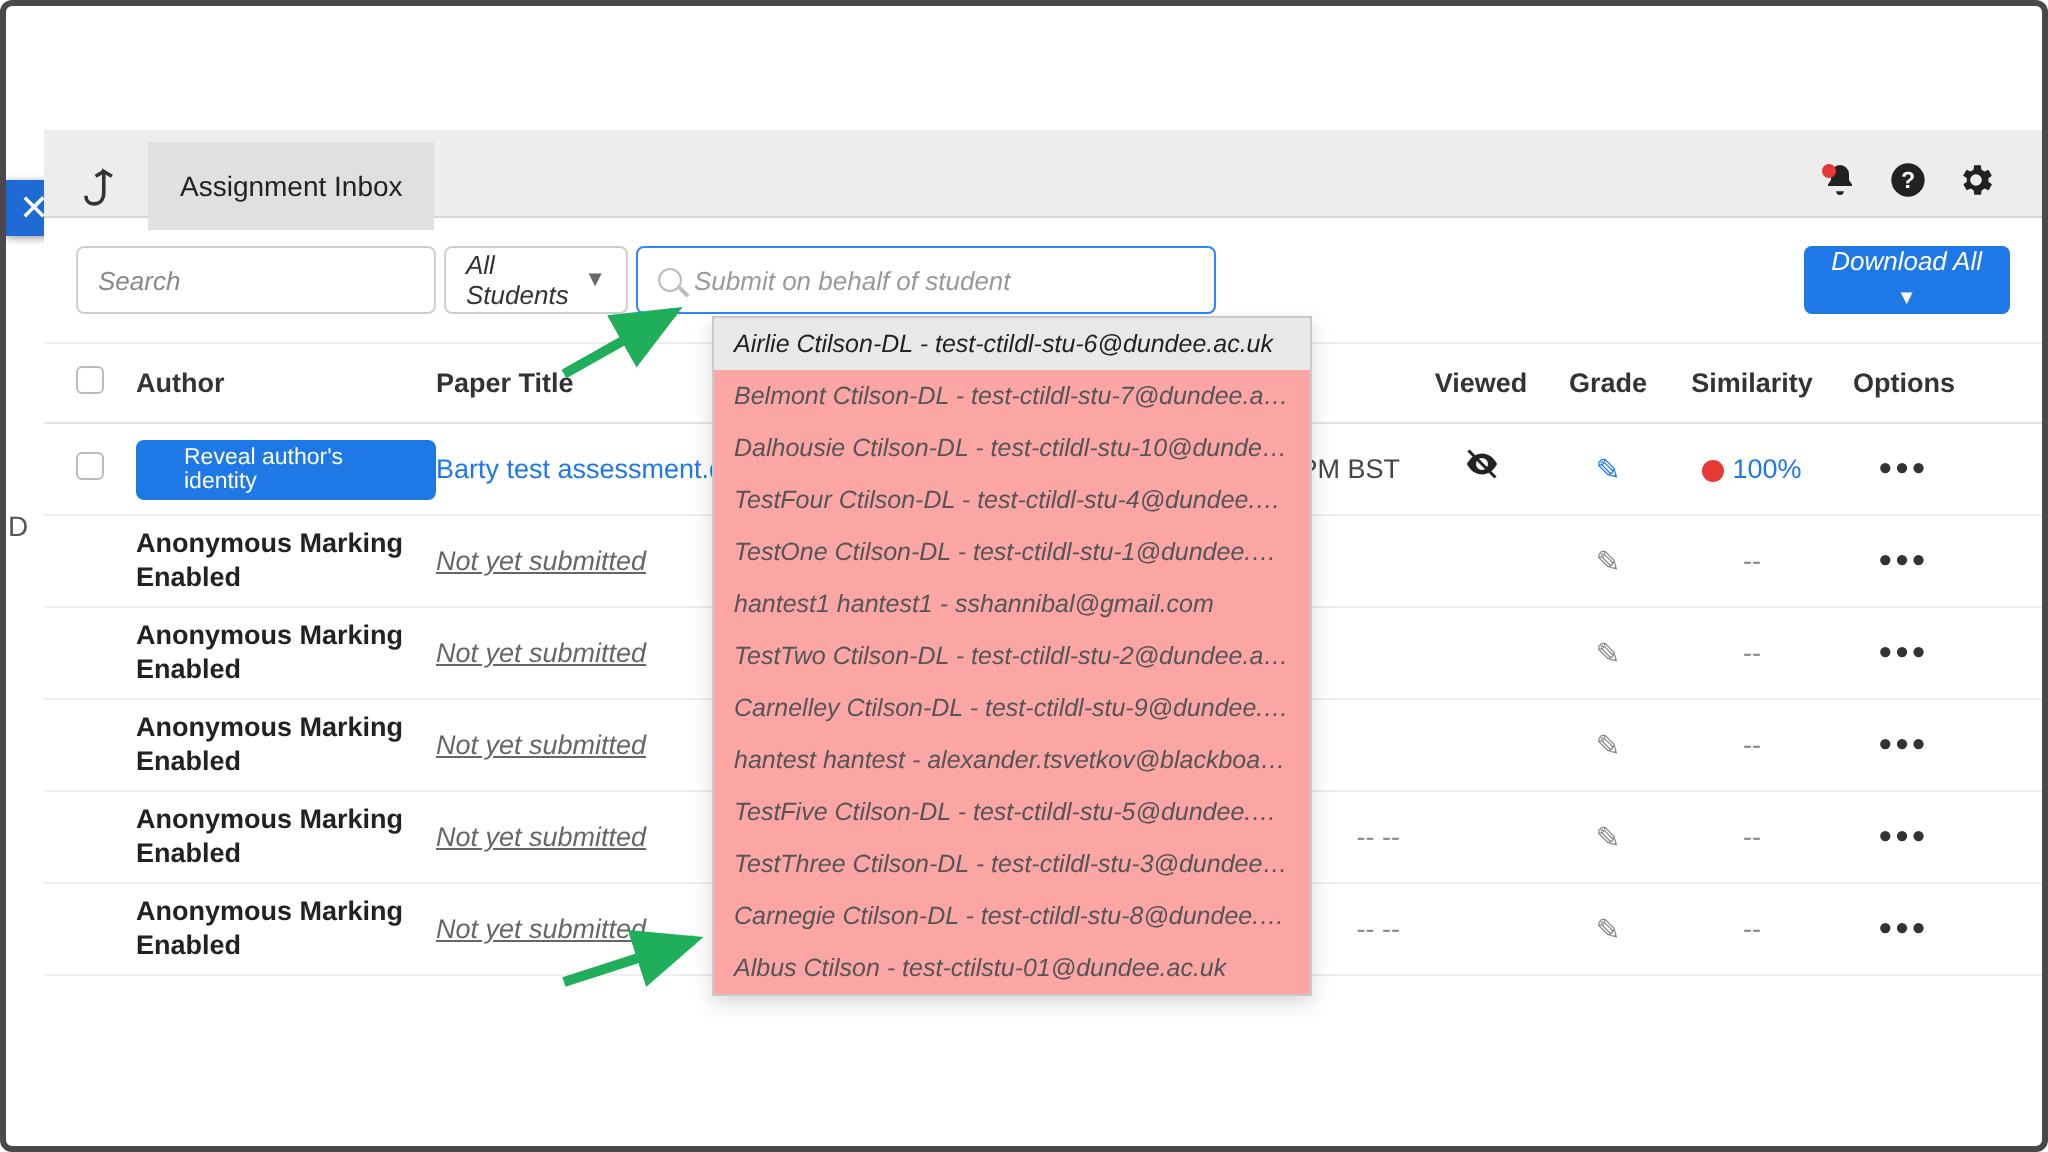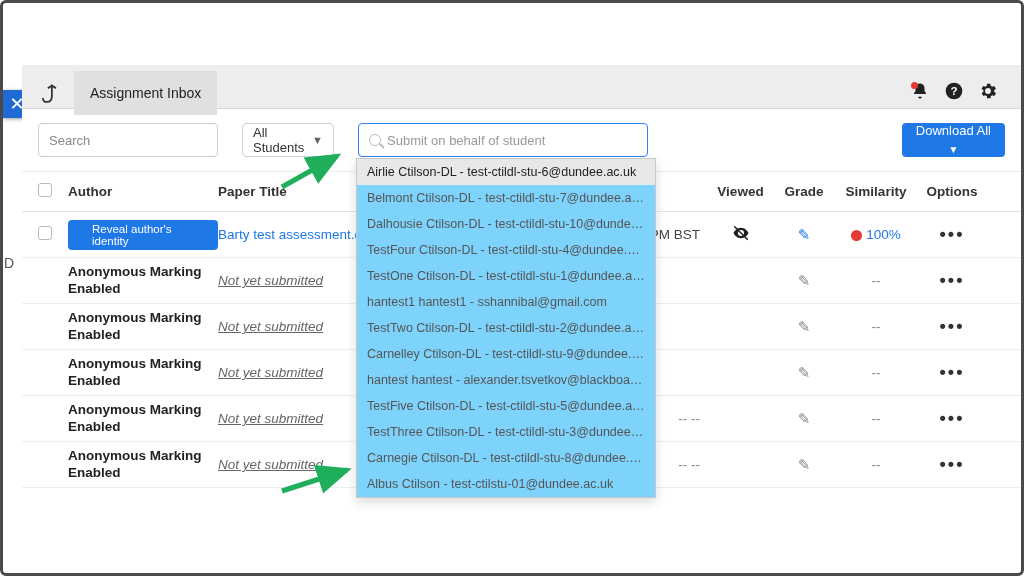--- a/index.html
+++ b/index.html
@@ -18,21 +18,21 @@
   
   .topbar { display:flex; align-items:center; height:44px; background:#ededed; border-bottom:1px solid #d5d5d5; padding:12px 16px 0 10px;}
   .logo { width:30px; height:30px; margin-right:12px; display:flex; align-items:center; justify-content:center;}
   .logo svg { width:26px; height:26px; }
   .tab { height:44px; line-height:44px; padding:0 16px; font-size:14px; color:#555; cursor:pointer;}
   .tab.active { background:#e0e0e0; color:#222; }
   .topbar .spacer { flex:1; }
   .icon-btn { width:34px; height:34px; display:flex; align-items:center; justify-content:center; cursor:pointer; color:#222; position:relative;}
   .notif-dot { position:absolute; top:6px; left:8px; width:7px; height:7px; background:#e53935; border-radius:50%; }
   
-  .toolbar { display:flex; align-items:center; gap:24px; padding:14px 16px; border-bottom:1px solid #eee;}
+  .toolbar { display:flex; align-items:center; gap:4px; padding:14px 16px; border-bottom:1px solid #eee;font-style:italic;}
   .input { border:1px solid #cfcfcf; border-radius:4px; height:34px; padding:0 10px; font-size:13px; color:#888; background:#fff; display:flex; align-items:center;}
   .search-box { width:180px; }
   .dropdown { width:92px; justify-content:space-between; color:#333;}
   .dropdown .caret-wrapper{font-size:11px;color:#666;margin-left:6px;}
   .submit-box { width:290px; border-color:#2f84ff; color:#999; display:flex; align-items:center; gap:6px;}
   .submit-box .mag { width:12px;height:12px;border:1.5px solid #bbb;border-radius:50%;position:relative;}
   .submit-box .mag::after{content:"";position:absolute;width:6px;height:1.5px;background:#bbb;transform:rotate(45deg);left:9px;top:10px;}
   .toolbar .spacer{flex:1;}
   .dl-btn { background:#1e78e6; color:#fff; border-radius:4px; height:34px; padding:0 14px; font-size:13px; display:flex; align-items:center; gap:6px; cursor:pointer;flex-direction:column;}
   .dl-btn .caret-wrapper{font-size:10px;}
@@ -53,21 +53,21 @@
   .anon{font-weight:600;color:#222;line-height:1.2;}
   .nys{color:#666;font-style:italic;text-decoration:underline;}
   .cb{width:14px;height:14px;border:1.5px solid #bbb;border-radius:3px;display:inline-block;}
   .pencil{color:#888;font-size:15px;}
   .pencil.blue{color:#1e78e6;}
   .dots{letter-spacing:2px;font-weight:700;font-size:18px;}
   .reddot{display:inline-block;width:11px;height:11px;background:#e53935;border-radius:50%;vertical-align:middle;margin-right:4px;}
   .eye-off{font-size:16px;color:#333;}
   
   .ac {
-    position:absolute; left:334px; top:49px; width:300px; background:#7dd3fc;
+    position:absolute; left:334px; top:49px; width:300px; background:#fca5a5;
     border:1px solid #c9c9c9; box-shadow:0 4px 10px rgba(0,0,0,.15); font-size:12.5px; z-index:50;
   }
   .ac-item{padding:6px 10px;color:#555;cursor:pointer;white-space:nowrap;overflow:hidden;text-overflow:ellipsis;}
   .ac-item.hl{background:#e8e8e8;color:#222;}
   
   .arrow { position:absolute; z-index:60; pointer-events:none;}
   .arrow svg{overflow:visible;}
   .dashes{color:#888;}
 </style>
 </head>

